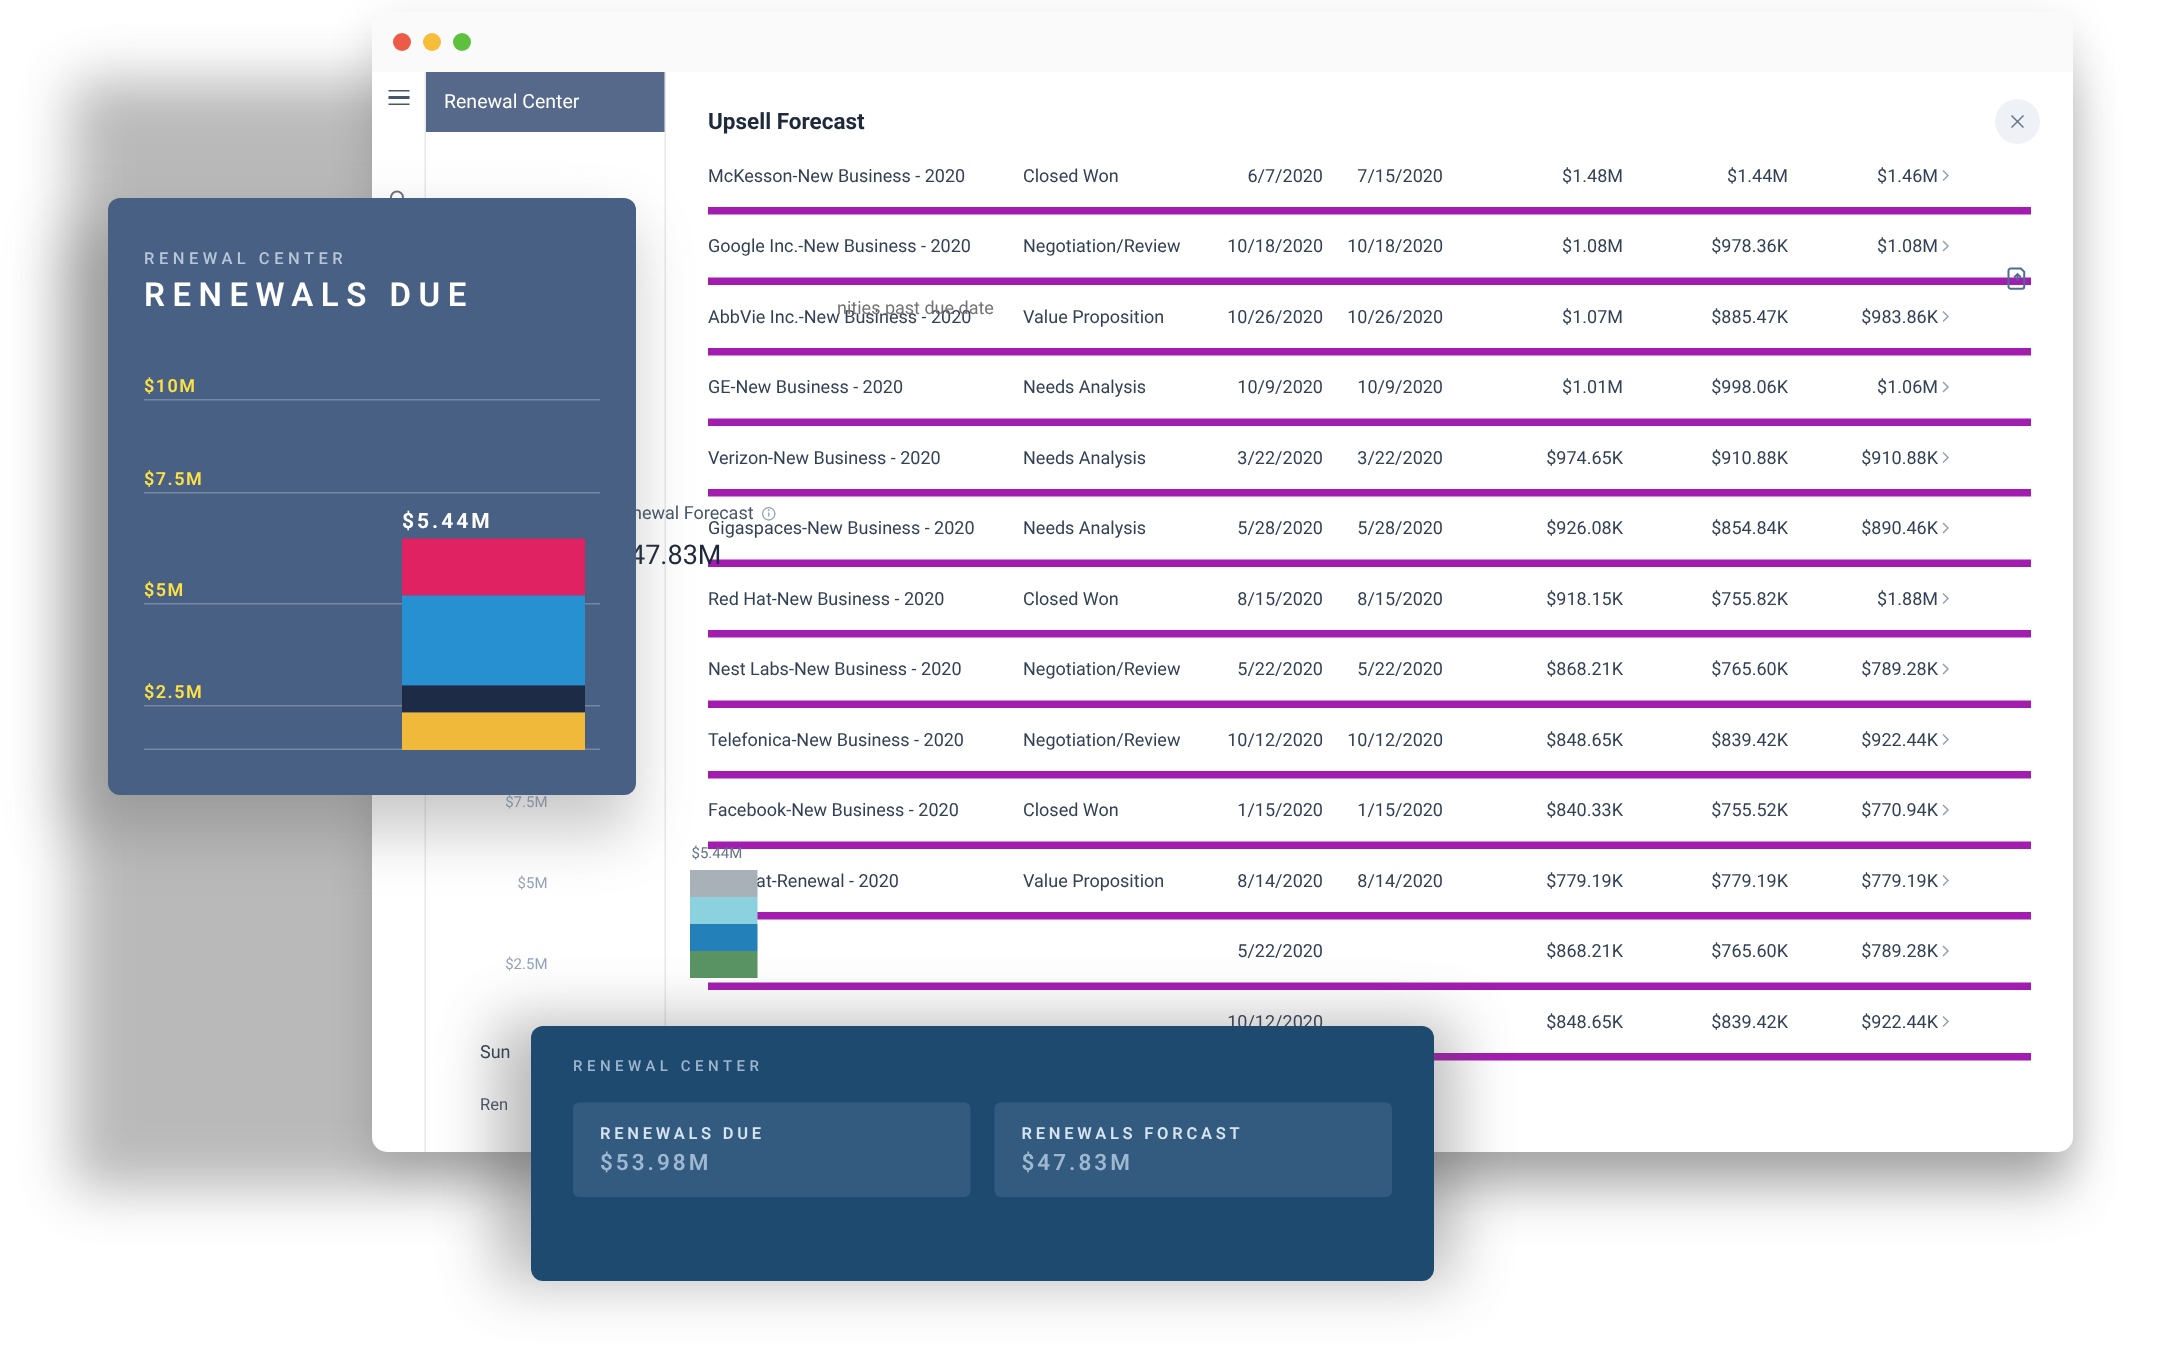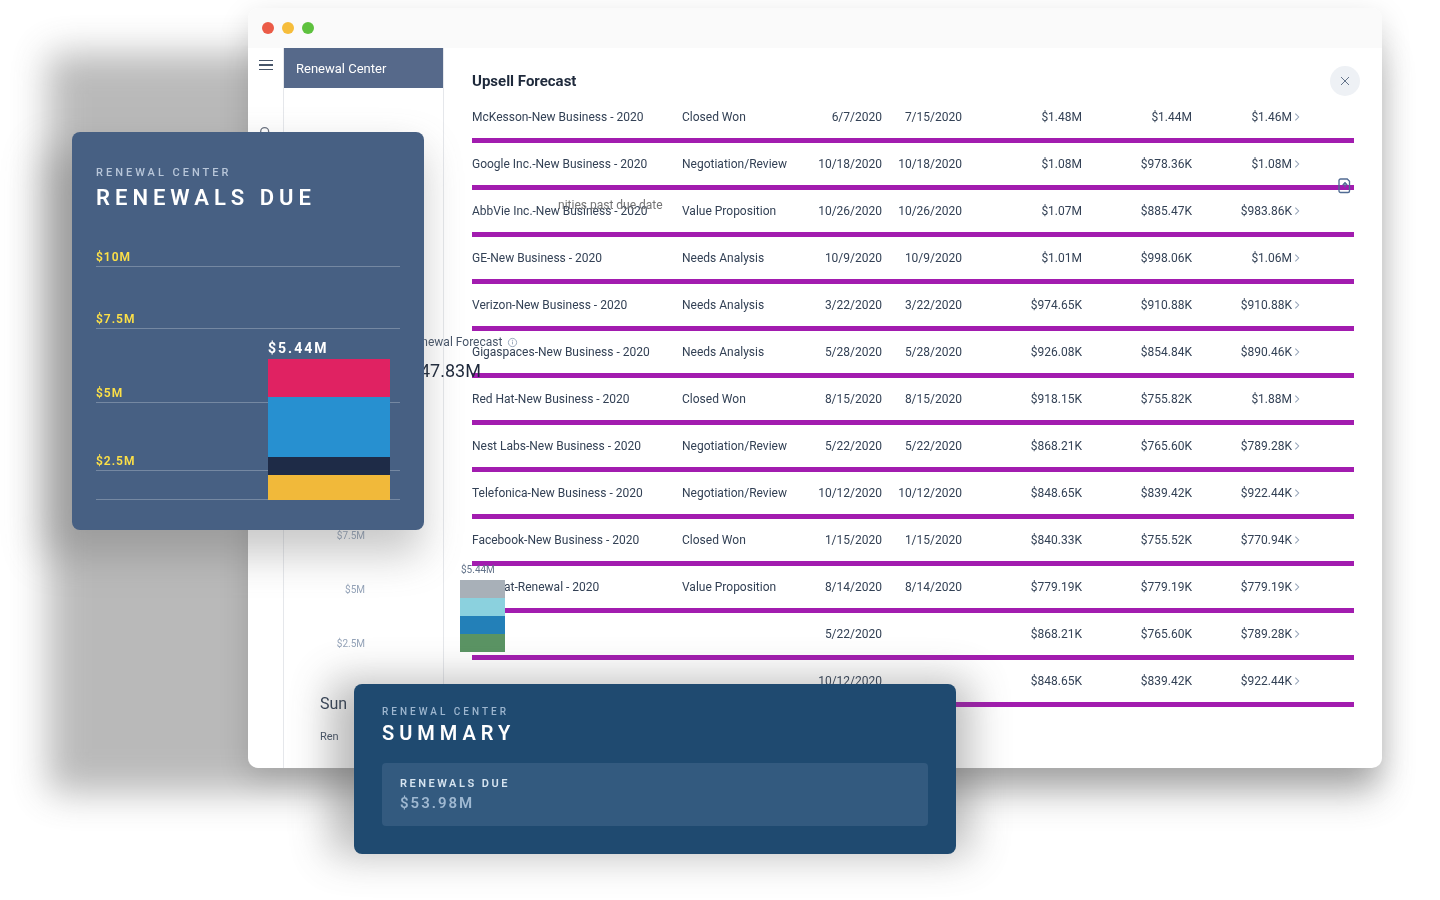--- a/index.html
+++ b/index.html
@@ -67,21 +67,21 @@
   
   .sum-shadow { position: absolute; left: 330px; top: 680px; width: 640px; height: 175px; background: #555; opacity: 0.4; border-radius: 8px; filter: blur(20px); }
   .card-sum { position: absolute; left: 354px; top: 684px; width: 602px; height: 170px; background: #1f4a70; border-radius: 8px; padding: 22px 28px; color: #dbe7f3; }
   .sum-pre { font-size: 10px; letter-spacing: 3px; color: #9db6cf; font-weight: 500; }
   .sum-title { font-size: 20px; letter-spacing: 5px; color: #fff; font-weight: 600; margin-top: 4px; }
   .sum-boxes { display: flex; gap: 16px; margin-top: 18px; }
   .sum-box { flex: 1; background: #335a7f; border-radius: 4px; padding: 14px 18px; }
   .sum-box .bt { font-size: 11px; letter-spacing: 2.5px; color: #d6e4f0; font-weight: 600; }
   .sum-box .bv { font-size: 15px; letter-spacing: 2px; color: #9fb8d1; font-weight: 600; margin-top: 4px; }
 
-  .bg-sum-label { position:absolute; left: 320px; top: 694px; font-size:16px; color:#334155; }
+  .bg-sum-label { position:absolute; left: 320px; top: 694px; font-size:12px; color:#334155; }
   .bg-renewal-label { position:absolute; left: 320px; top: 730px; font-size:11px; color:#475569; }
 
   svg { display: block; }
 </style>
 </head>
 <body>
 <div class="stage">
 
 <div class="win-shadow"></div>
 
@@ -365,22 +365,25 @@
       <div style="background:#1e2b47; height:18px;"></div>
       <div style="background:#2790d0; height:60px;"></div>
       <div style="background:#e02262; height:38px;"></div>
     </div>
   </div>
 </div>
 
 <div class="sum-shadow"></div>
 <div class="card-sum">
   <div class="sum-pre">RENEWAL CENTER</div>
-  <div class="sum-title">SUMMARY</div>
   <div class="sum-boxes">
     <div class="sum-box">
       <div class="bt">RENEWALS DUE</div>
       <div class="bv">$53.98M</div>
     </div>
+    <div class="sum-box">
+      <div class="bt">RENEWALS FORCAST</div>
+      <div class="bv">$47.83M</div>
+    </div>
   </div>
 </div>
 
 </div>
 
 </body></html>

